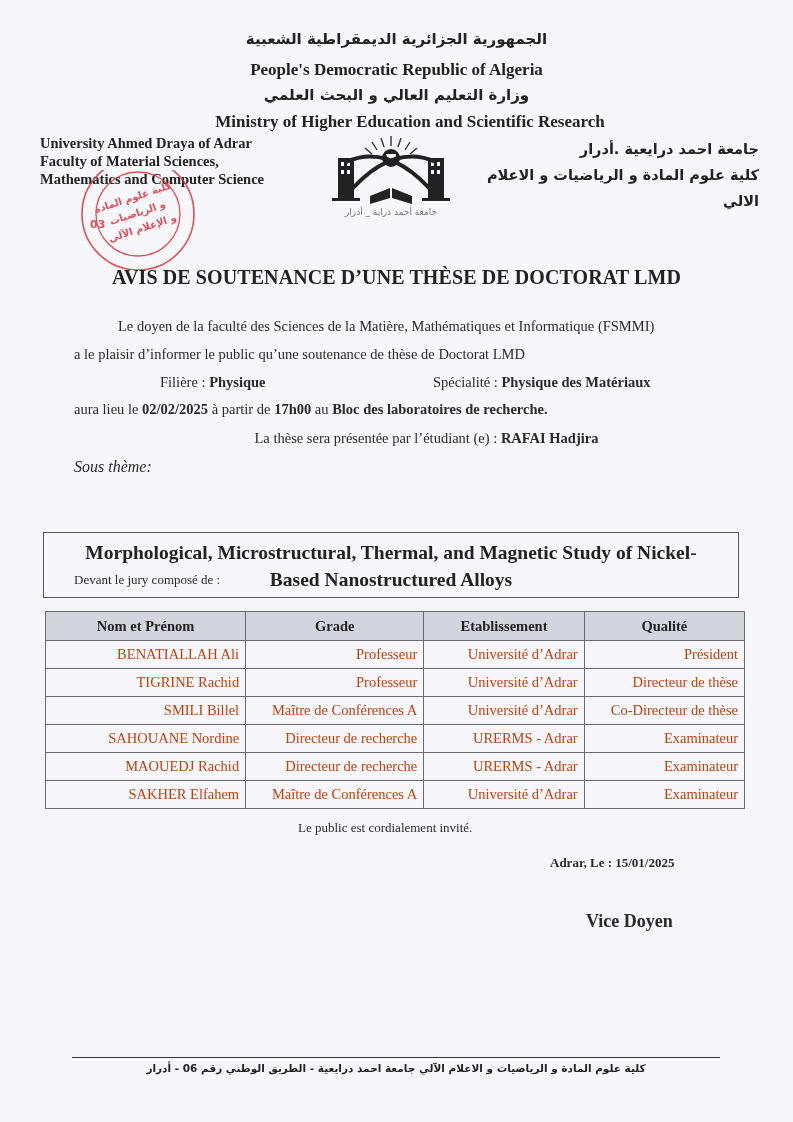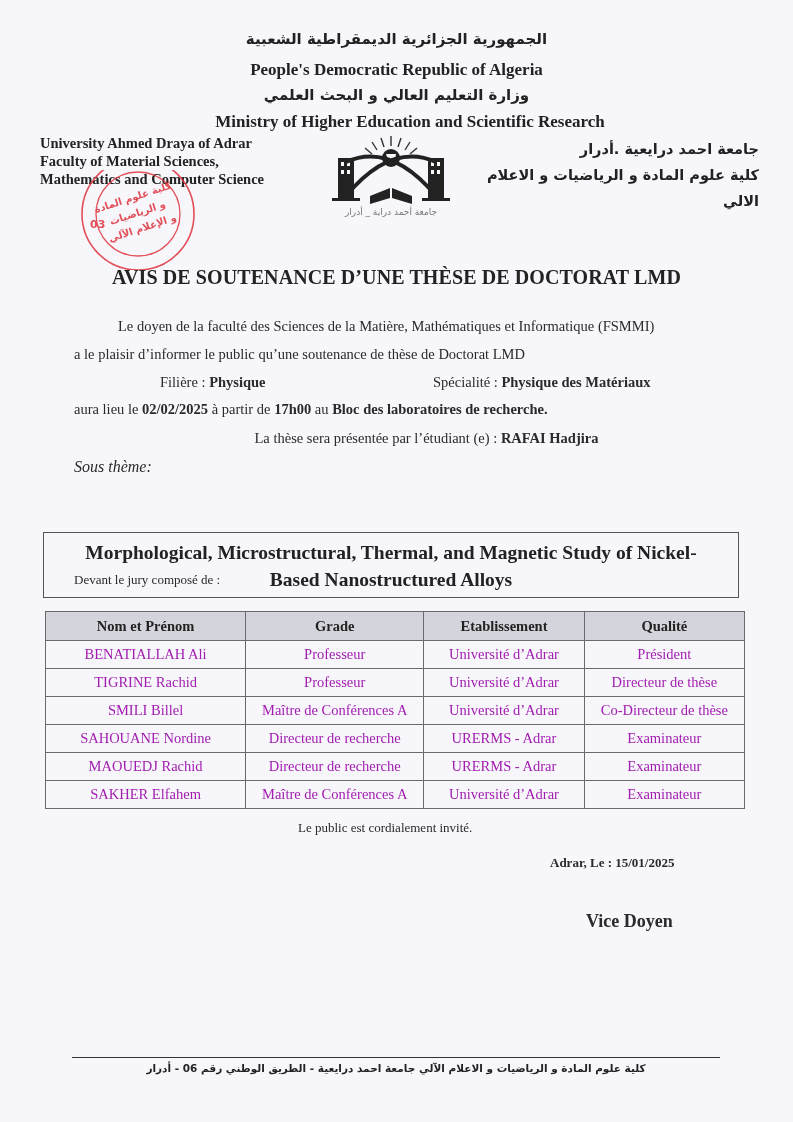--- a/index.html
+++ b/index.html
@@ -43,21 +43,21 @@
     padding-top: 6px; color: #222; margin-top: 48px;
   }
 
   #jury-intro { top: 572px; left: 74px; font-size: 13px; }
 
   #jury-table {
     position: absolute; top: 611px; left: 45px; width: 700px;
     border-collapse: collapse; font-size: 14.5px;
   }
   #jury-table th, #jury-table td {
-    border: 1px solid #6a6a6a; padding: 0 6px; height: 27px; text-align: center; color: #a21caf;
+    border: 1px solid #6a6a6a; padding: 0 6px; height: 27px; text-align: right; color: #c2410c;
   }
   #jury-table th {
     background: #d4d4dc; font-weight: bold; text-align: center; height: 28px; color: #222;
   }
   #jury-table .c1 { width: 188px; }
   #jury-table .c2 { width: 166px; }
   #jury-table .c3 { width: 148px; }
   #jury-table .c4 { width: 148px; }
 
   #invite { top: 820px; left: 298px; font-size: 13px; }

